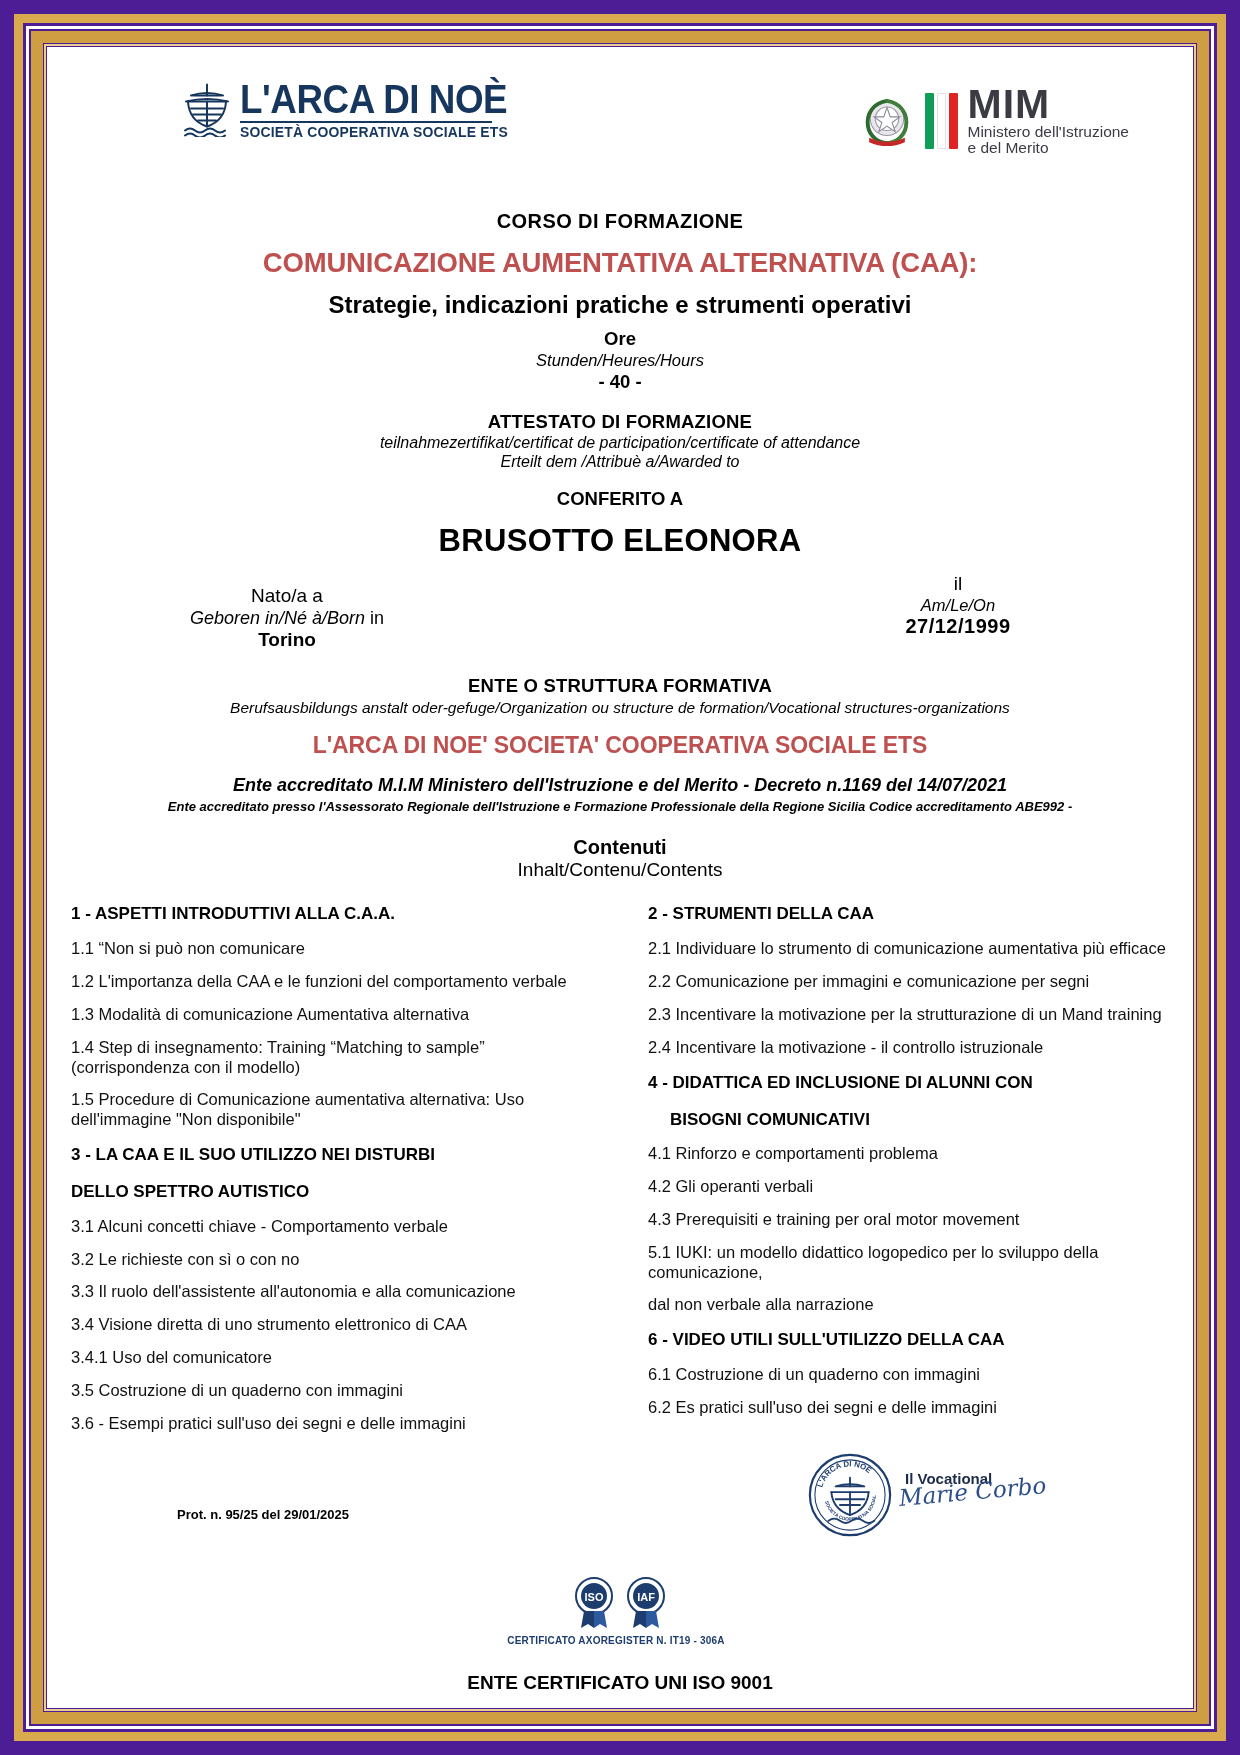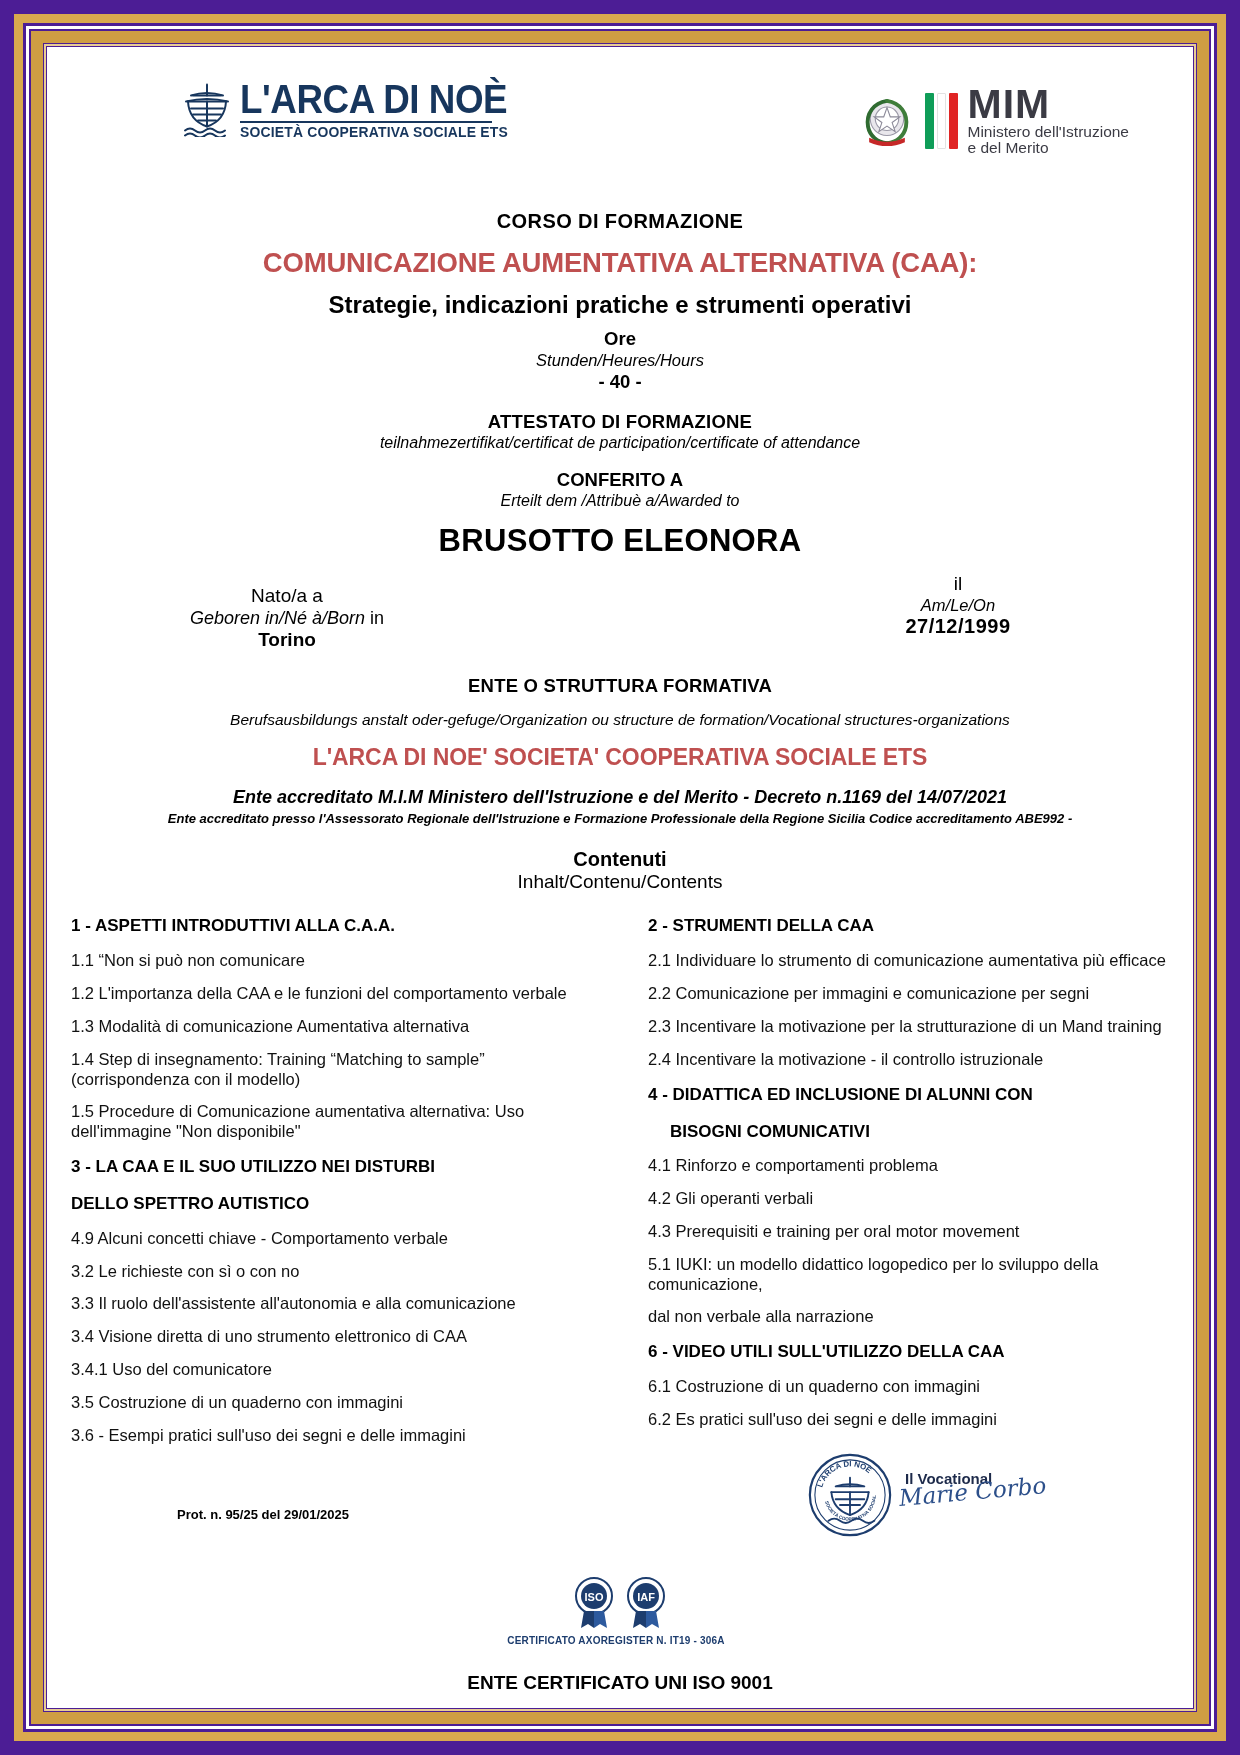--- a/index.html
+++ b/index.html
@@ -252,21 +252,21 @@
   .b-r2 { font-size: 16.5px; font-style: italic; }
   .b-r3 { font-size: 20px; font-weight: bold; letter-spacing: 0.5px; }
   
   .ente-title {
     margin-top: 4px;
     font-size: 18.5px;
     font-weight: bold;
     letter-spacing: 0.2px;
   }
   .ente-sub {
-    margin-top: 14px;
+    margin-top: 2px;
     font-size: 15.5px;
     font-style: italic;
   }
   .ente-name {
     margin-top: 15px;
     font-size: 23px;
     font-weight: bold;
     color: #bf5050;
     letter-spacing: -0.1px;
   }
@@ -448,22 +448,22 @@
     <div class="center t-main">COMUNICAZIONE AUMENTATIVA ALTERNATIVA (CAA):</div>
     <div class="center t-sub">Strategie, indicazioni pratiche e strumenti operativi</div>
 
     <div class="center t-ore">Ore</div>
     <div class="center t-ore-i">Stunden/Heures/Hours</div>
     <div class="center t-hours">- 40 -</div>
 
     <div class="center t-attestato">ATTESTATO DI FORMAZIONE</div>
     <div class="center t-attestato-i">teilnahmezertifikat/certificat de participation/certificate of attendance</div>
 
+    <div class="center t-conferito-i">Erteilt dem /Attribuè a/Awarded to</div>
     <div class="center t-conferito">CONFERITO A</div>
-    <div class="center t-conferito-i">Erteilt dem /Attribuè a/Awarded to</div>
 
     <div class="center t-name">BRUSOTTO ELEONORA</div>
 
     <div class="birth-row">
       <div class="birth-left">
         <div class="b-l1">Nato/a a</div>
         <div class="b-l2"><span>Geboren in/Né à/Born</span><span class="nonital"> in</span></div>
         <div class="b-l3">Torino</div>
       </div>
       <div class="birth-right">
@@ -485,21 +485,21 @@
     <div class="cols">
       <div class="col" id="col-left">
           <div class="h-item first">1 - ASPETTI INTRODUTTIVI ALLA C.A.A.</div>
           <div class="p-item">1.1 “Non si può non comunicare</div>
           <div class="p-item">1.2 L'importanza della CAA e le funzioni del comportamento verbale</div>
           <div class="p-item">1.3 Modalità di comunicazione Aumentativa alternativa</div>
           <div class="p-item">1.4 Step di insegnamento: Training “Matching to sample” (corrispondenza con il modello)</div>
           <div class="p-item">1.5 Procedure di Comunicazione aumentativa alternativa: Uso dell'immagine "Non disponibile"</div>
           <div class="h-item">3 - LA CAA E IL SUO UTILIZZO NEI DISTURBI</div>
           <div class="h-item">DELLO SPETTRO AUTISTICO</div>
-          <div class="p-item">4.9 Alcuni concetti chiave - Comportamento verbale</div>
+          <div class="p-item">3.1 Alcuni concetti chiave - Comportamento verbale</div>
           <div class="p-item">3.2 Le richieste con sì o con no</div>
           <div class="p-item">3.3 Il ruolo dell'assistente all'autonomia e alla comunicazione</div>
           <div class="p-item">3.4 Visione diretta di uno strumento elettronico di CAA</div>
           <div class="p-item">3.4.1 Uso del comunicatore</div>
           <div class="p-item">3.5 Costruzione di un quaderno con immagini</div>
           <div class="p-item">3.6 - Esempi pratici sull'uso dei segni e delle immagini</div>
         </div>
       <div class="col" id="col-right">
           <div class="h-item first">2 - STRUMENTI DELLA CAA</div>
           <div class="p-item">2.1 Individuare lo strumento di comunicazione aumentativa più efficace</div>

